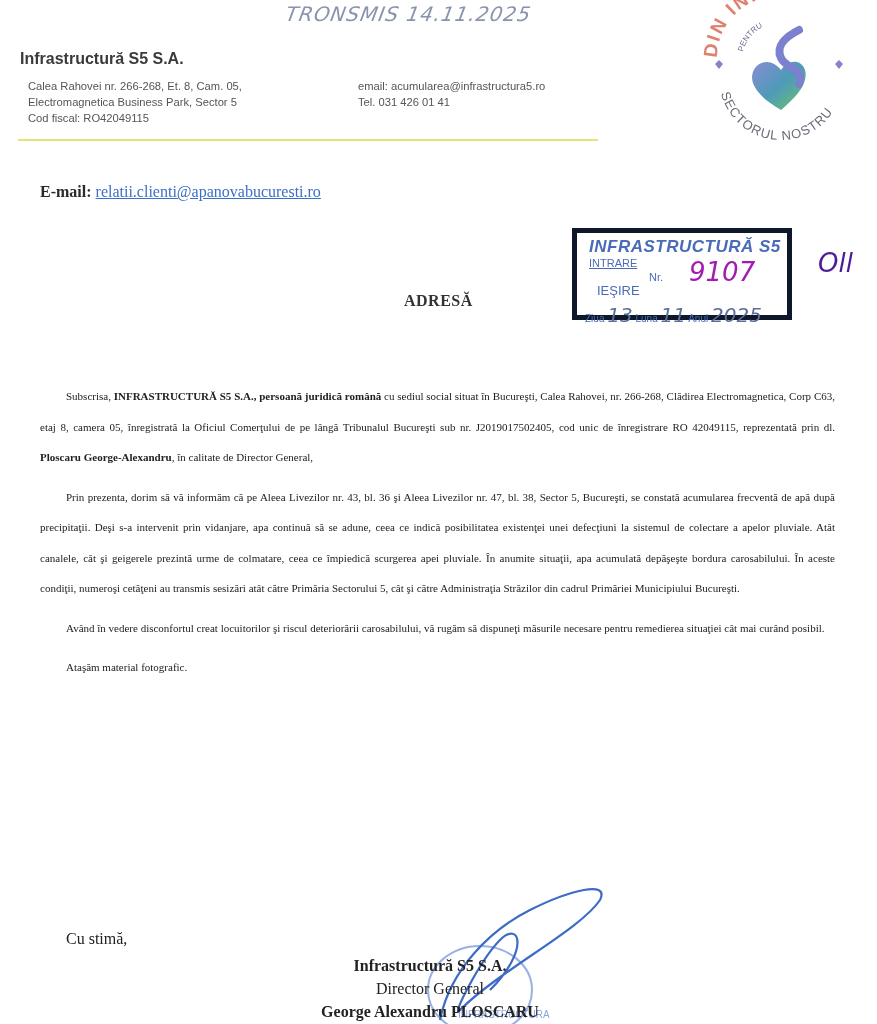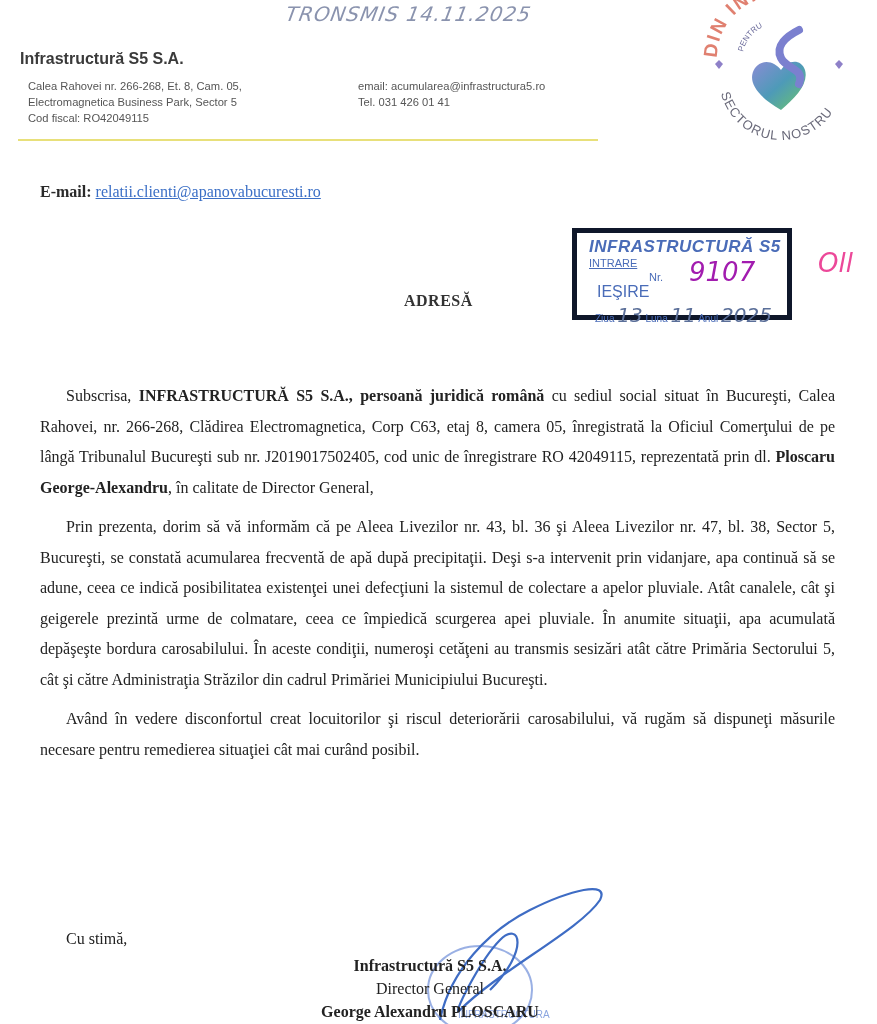--- a/index.html
+++ b/index.html
@@ -25,31 +25,31 @@
   .recipient { left: 40px; top: 180px; font-size: 16px; font-weight: bold; line-height: 24px; color: #2a2a2a; }
   .recipient .link { color: #3b6fc6; text-decoration: underline; font-weight: normal; }
 
   .stamp {
     left: 572px; top: 228px; width: 220px; height: 92px;
     border: 5px solid #0f172a; box-sizing: border-box; color: #4a6cb8;
     font-family: "Liberation Sans", sans-serif;
   }
   .stamp .title { position: absolute; left: 12px; top: 4px; font-size: 17px; font-weight: bold; font-style: italic; letter-spacing: 0.5px; }
   .stamp .intrare { position: absolute; left: 12px; top: 24px; font-size: 11px; text-decoration: underline; }
-  .stamp .iesire { position: absolute; left: 20px; top: 50px; font-size: 16px; text-align: right; }
+  .stamp .iesire { position: absolute; left: 20px; top: 50px; font-size: 13px; text-align: right; }
   .stamp .nr { position: absolute; left: 72px; top: 38px; font-size: 11px; }
   .stamp .nrval { position: absolute; left: 112px; top: 24px; font-size: 26px; font-style: italic; color: #a21caf; font-family: "DejaVu Sans", sans-serif; }
-  .stamp .ziua { position: absolute; left: 8px; top: 70px; font-size: 10px; white-space: nowrap; margin-left: 10px; }
+  .stamp .ziua { position: absolute; left: 8px; top: 70px; font-size: 10px; white-space: nowrap; }
   .stamp .hv { font-size: 20px; font-style: italic; color: #5b6f99; font-family: "DejaVu Sans", sans-serif; }
-  .initials { left: 818px; top: 248px; font-size: 26px; font-style: italic; color: #ec4899; font-family: "DejaVu Sans", sans-serif; }
+  .initials { left: 818px; top: 248px; font-size: 26px; font-style: italic; color: #4c1d95; font-family: "DejaVu Sans", sans-serif; }
 
   .doc-title { left: 404px; top: 292px; font-size: 16px; font-weight: bold; color: #333; letter-spacing: 0.5px; }
 
   .body-text {
-    left: 40px; top: 381px; width: 795px; font-size: 16px; line-height: 30.5px;
+    left: 40px; top: 381px; width: 795px; font-size: 11px; line-height: 30.5px;
     text-align: justify; color: #222;
   }
   .body-text p { margin: 0; text-indent: 26px; }
   .body-text p + p { margin-top: 9px; }
   .closing { left: 66px; top: 930px; font-size: 16px; color: #222; }
 
   .signature-block { left: 300px; top: 954px; width: 260px; text-align: center; font-size: 16px; line-height: 23px; color: #222; }
   .signature-block .b { font-weight: bold; }
 
   .sig-svg { left: 380px; top: 870px; }
@@ -116,20 +116,21 @@
   </div>
 </div>
 <div class="abs initials">Oll</div>
 
 <div class="abs doc-title">ADRESĂ</div>
 
 <div class="abs body-text">
   <p><span>Subscrisa, </span><b>INFRASTRUCTURĂ S5 S.A., persoană juridică română</b><span> cu sediul social situat în Bucureşti, Calea Rahovei, nr. 266-268, Clădirea Electromagnetica, Corp C63, etaj 8, camera 05, înregistrată la Oficiul Comerţului de pe lângă Tribunalul Bucureşti sub nr. J2019017502405, cod unic de înregistrare RO 42049115, reprezentată prin dl. </span><b>Ploscaru George-Alexandru</b><span>, în calitate de Director General,</span></p>
   <p>Prin prezenta, dorim să vă informăm că pe Aleea Livezilor nr. 43, bl. 36 şi Aleea Livezilor nr. 47, bl. 38, Sector 5, Bucureşti, se constată acumularea frecventă de apă după precipitaţii. Deşi s-a intervenit prin vidanjare, apa continuă să se adune, ceea ce indică posibilitatea existenţei unei defecţiuni la sistemul de colectare a apelor pluviale. Atât canalele, cât şi geigerele prezintă urme de colmatare, ceea ce împiedică scurgerea apei pluviale. În anumite situaţii, apa acumulată depăşeşte bordura carosabilului. În aceste condiţii, numeroşi cetăţeni au transmis sesizări atât către Primăria Sectorului 5, cât şi către Administraţia Străzilor din cadrul Primăriei Municipiului Bucureşti.</p>
   <p>Având în vedere disconfortul creat locuitorilor şi riscul deteriorării carosabilului, vă rugăm să dispuneţi măsurile necesare pentru remedierea situaţiei cât mai curând posibil.</p>
+  <p>Ataşăm material fotografic.</p>
 </div>
 
 <div class="abs closing">Cu stimă,</div>
 
 <svg class="abs sig-svg" width="240" height="154" viewBox="0 0 240 154">
   <ellipse cx="100" cy="120" rx="52" ry="44" fill="none" stroke="#6f8fd8" stroke-width="2" opacity="0.7"></ellipse>
   <text x="78" y="148" font-family="Liberation Sans, sans-serif" font-size="10" fill="#6f8fd8" opacity="0.8">INFRASTRUCTURA</text>
   <path d="M 60 150 C 70 100 110 60 150 40 C 190 20 230 10 220 30 C 200 60 120 100 80 140 C 70 150 100 90 120 70 C 140 50 150 80 110 120" stroke="#3e6cc4" stroke-width="2.2" fill="none"></path>
 </svg>
 

